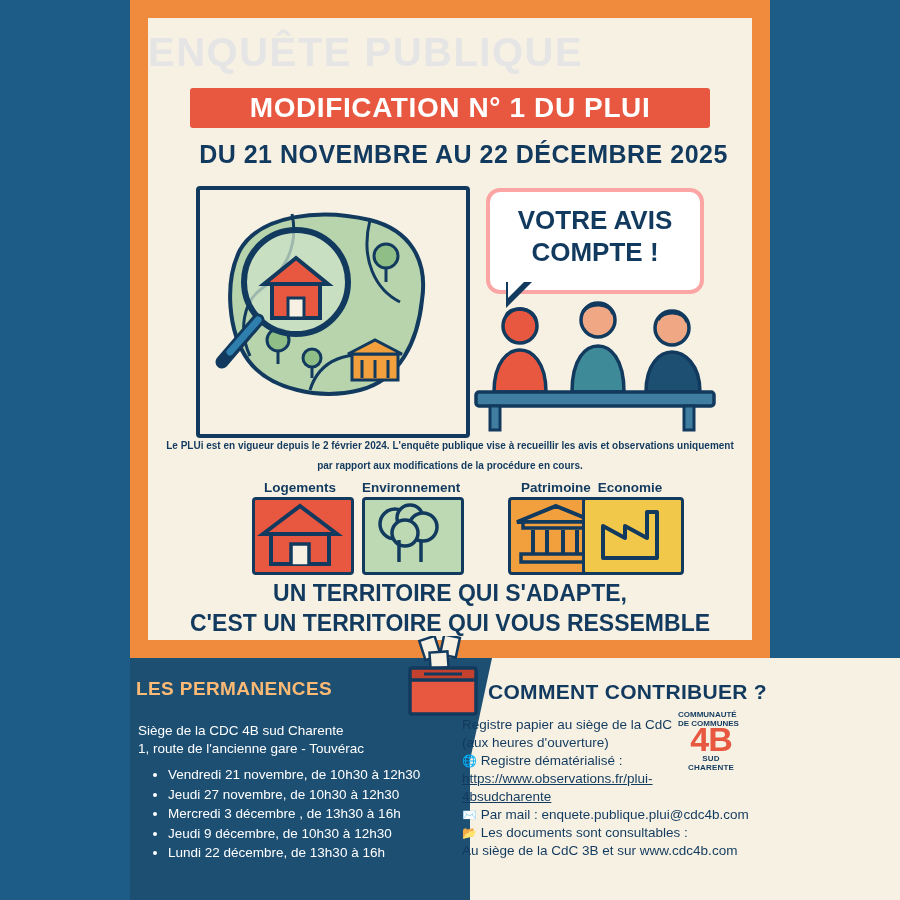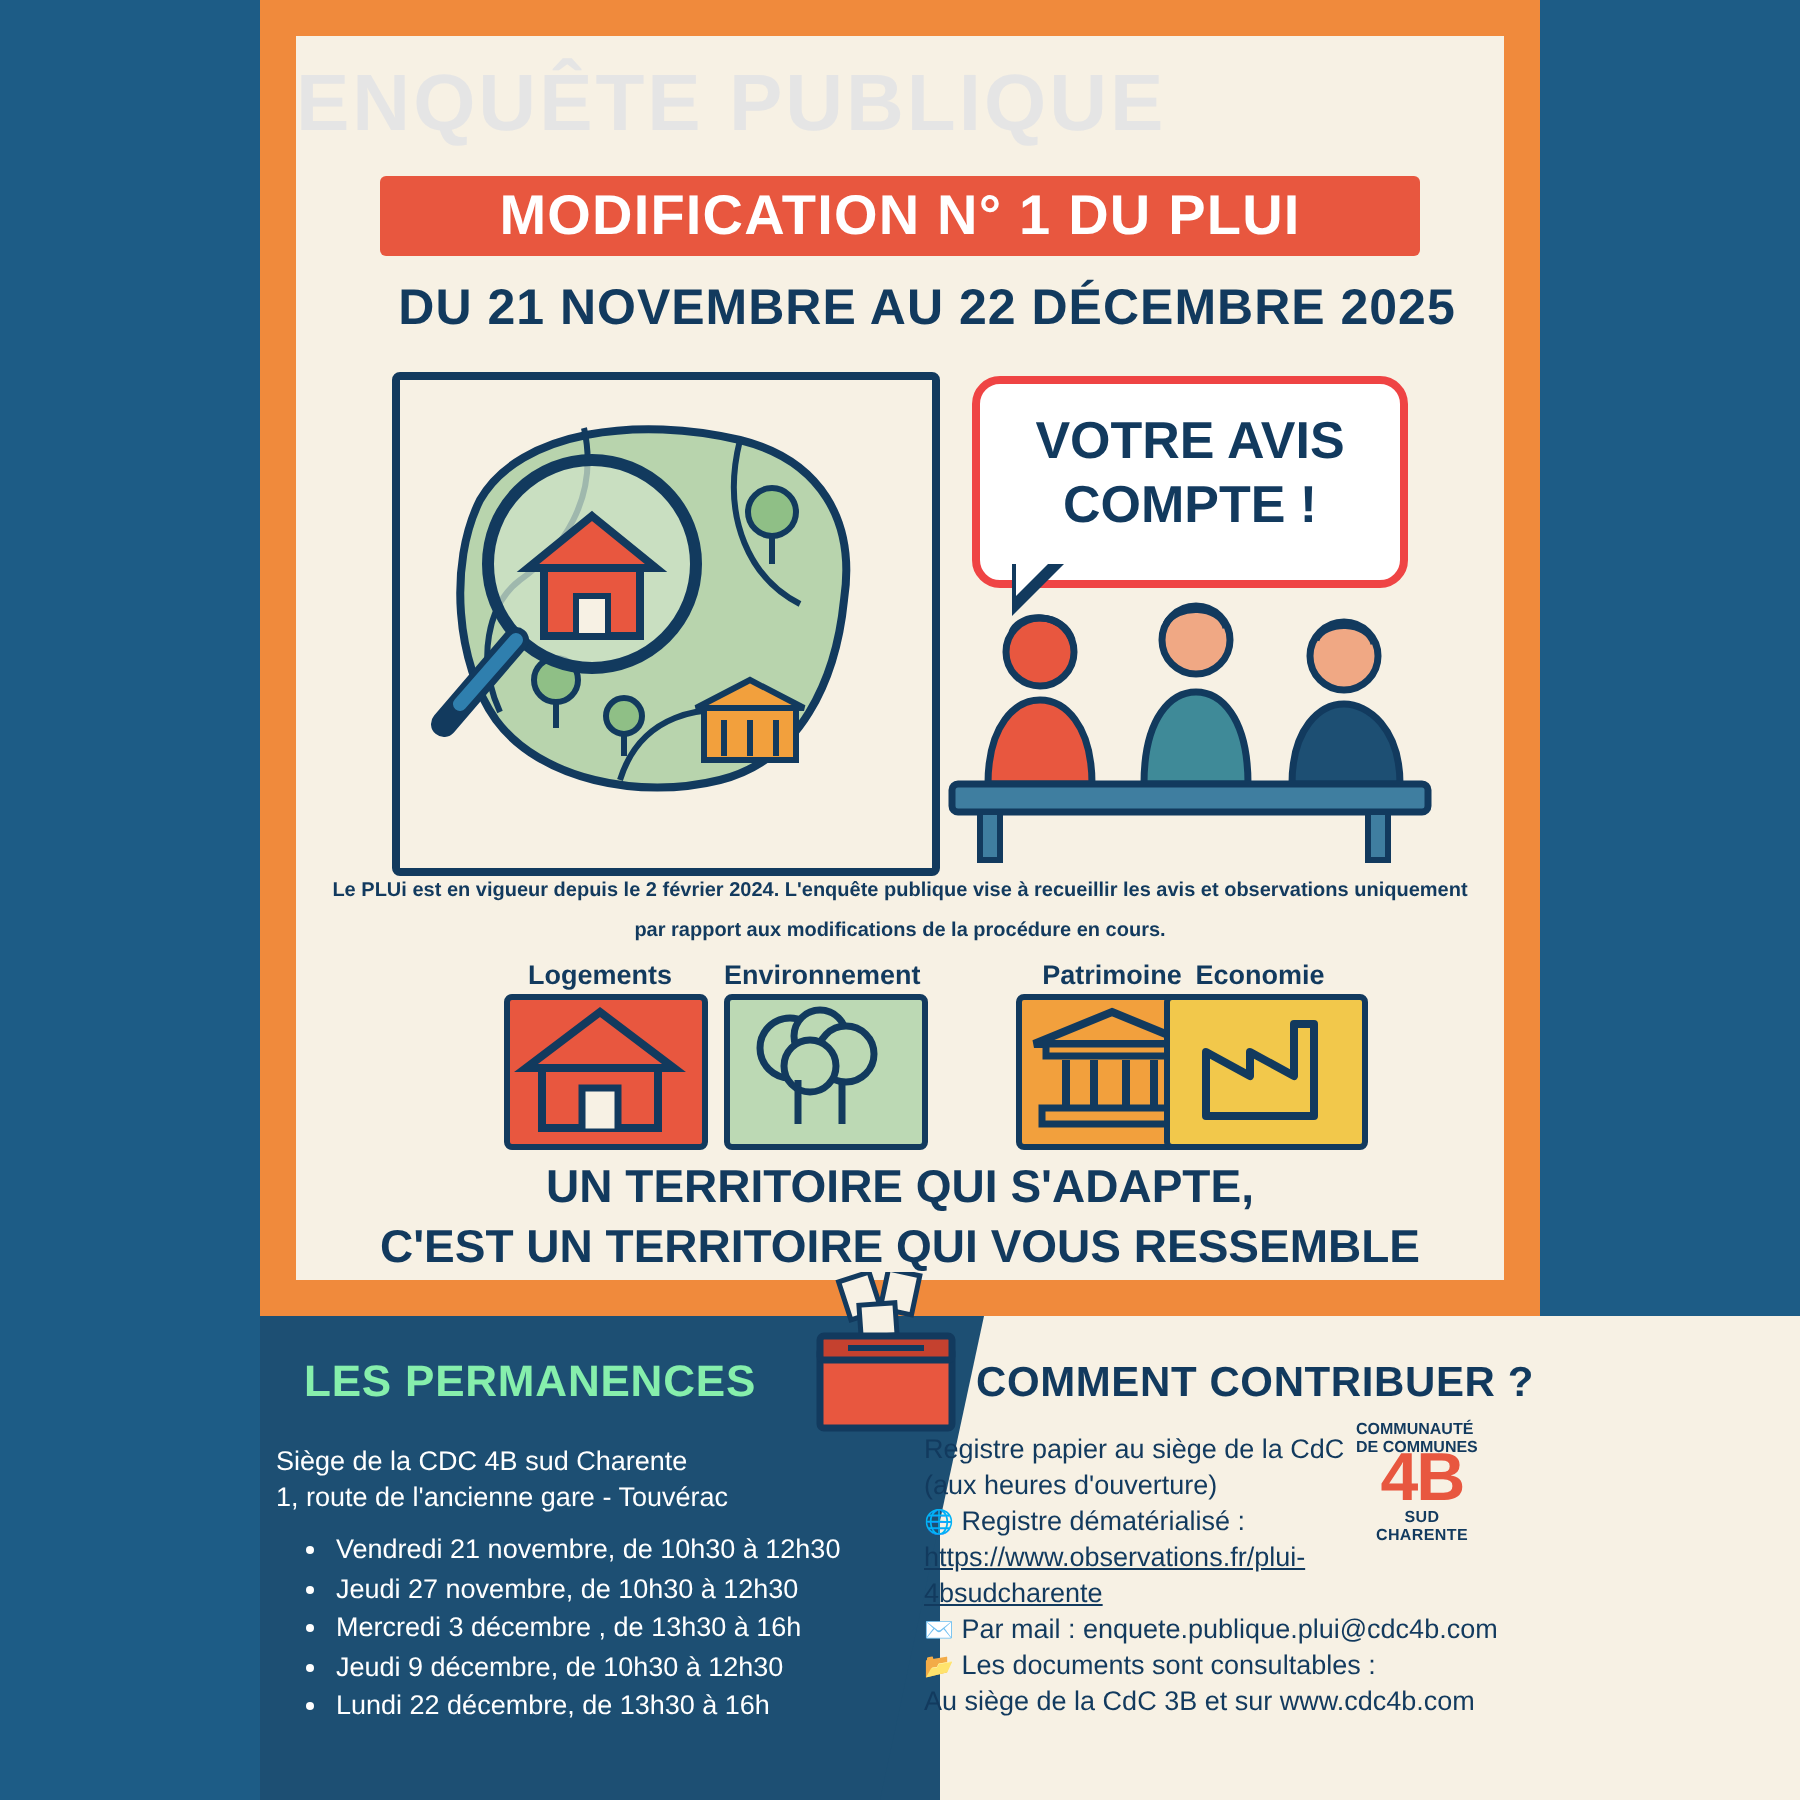--- a/index.html
+++ b/index.html
@@ -94,21 +94,21 @@
   }
 
   
   .bubble {
     position: absolute;
     left: 486px;
     top: 188px;
     width: 210px;
     height: 98px;
     background: #ffffff;
-    border: 4px solid #ef4444;
+    border: 4px solid #fca5a5;
     border-radius: 14px;
   }
   .bubble-text {
     display: block;
     padding-top: 12px;
     text-align: center;
     color: #123a5e;
     font-size: 26px;
     font-weight: bold;
     line-height: 32px;
@@ -231,25 +231,25 @@
     left: 440px;
     top: 658px;
     width: 60px;
     height: 242px;
     background: #1d4f73;
     clip-path: polygon(0 0, 52px 0, 0 242px);
   }
 
   .perm-title {
     position: absolute;
-    left: 152px;
+    left: 136px;
     top: 678px;
     width: 310px;
-    color: #86efac;
-    font-size: 22px;
+    color: #fdba74;
+    font-size: 19px;
     font-weight: bold;
     letter-spacing: 0.4px;
   }
   .perm-addr {
     position: absolute;
     left: 138px;
     top: 722px;
     width: 300px;
     color: #ffffff;
     font-size: 13.5px;

